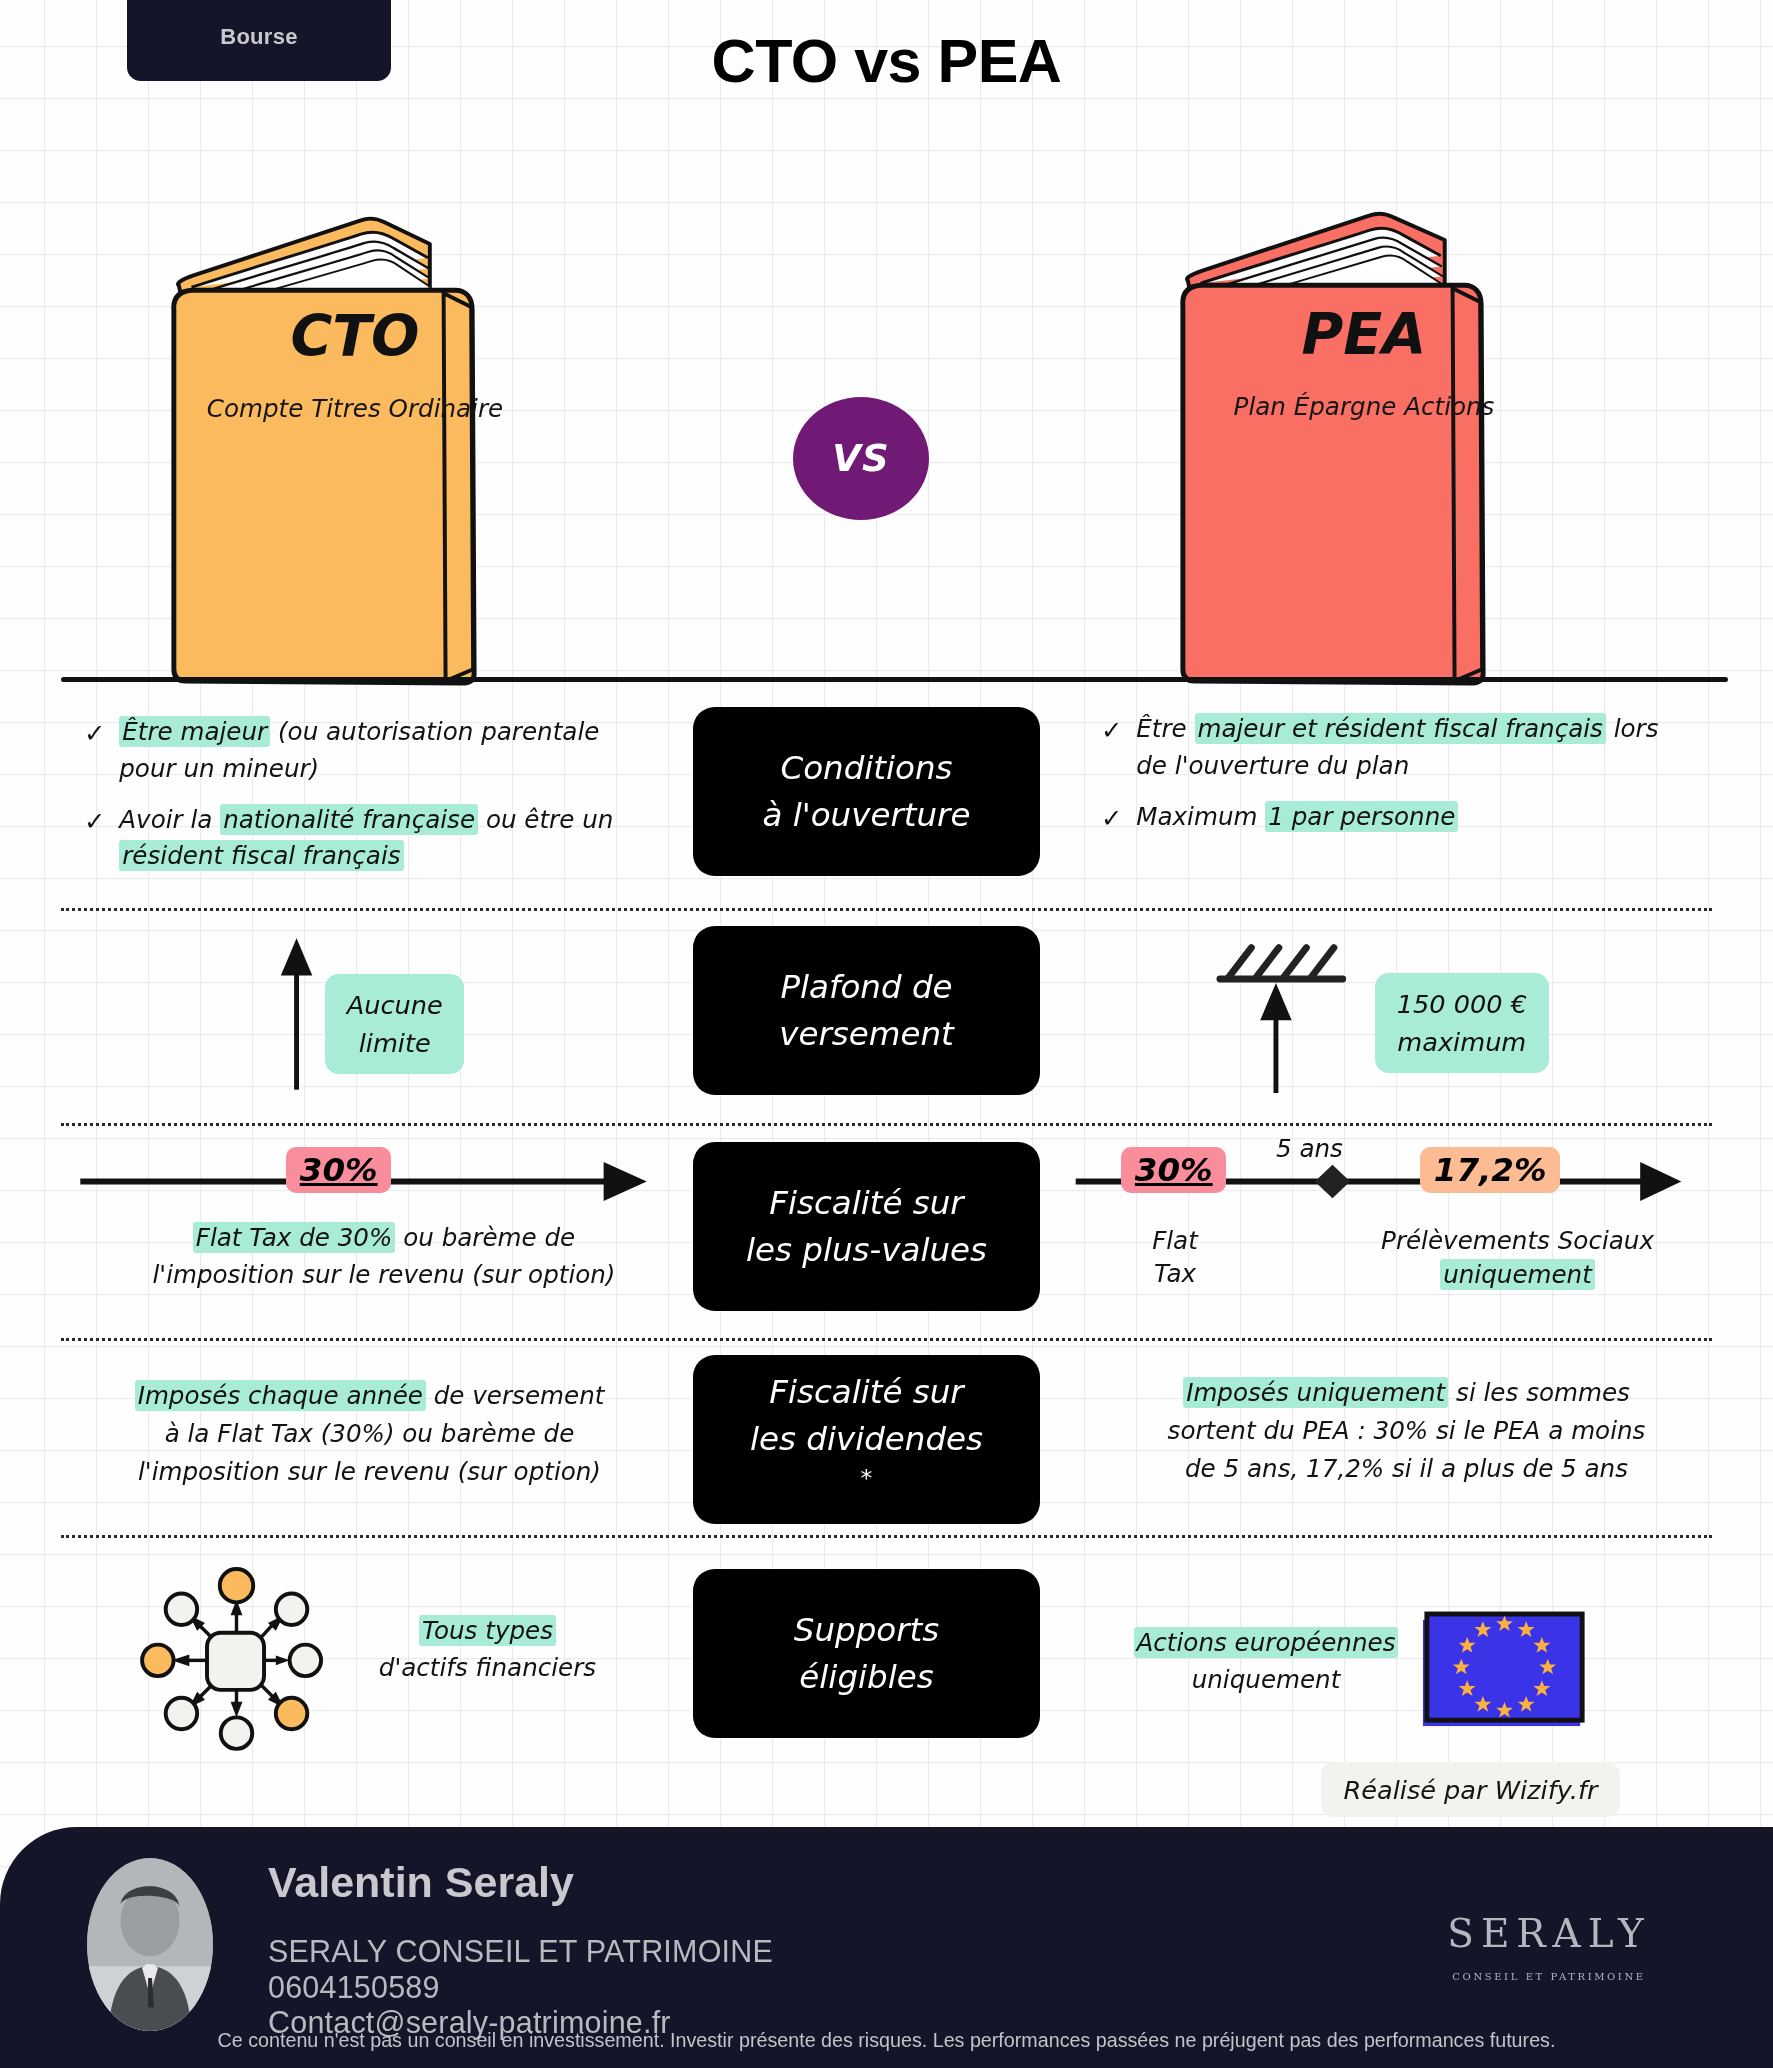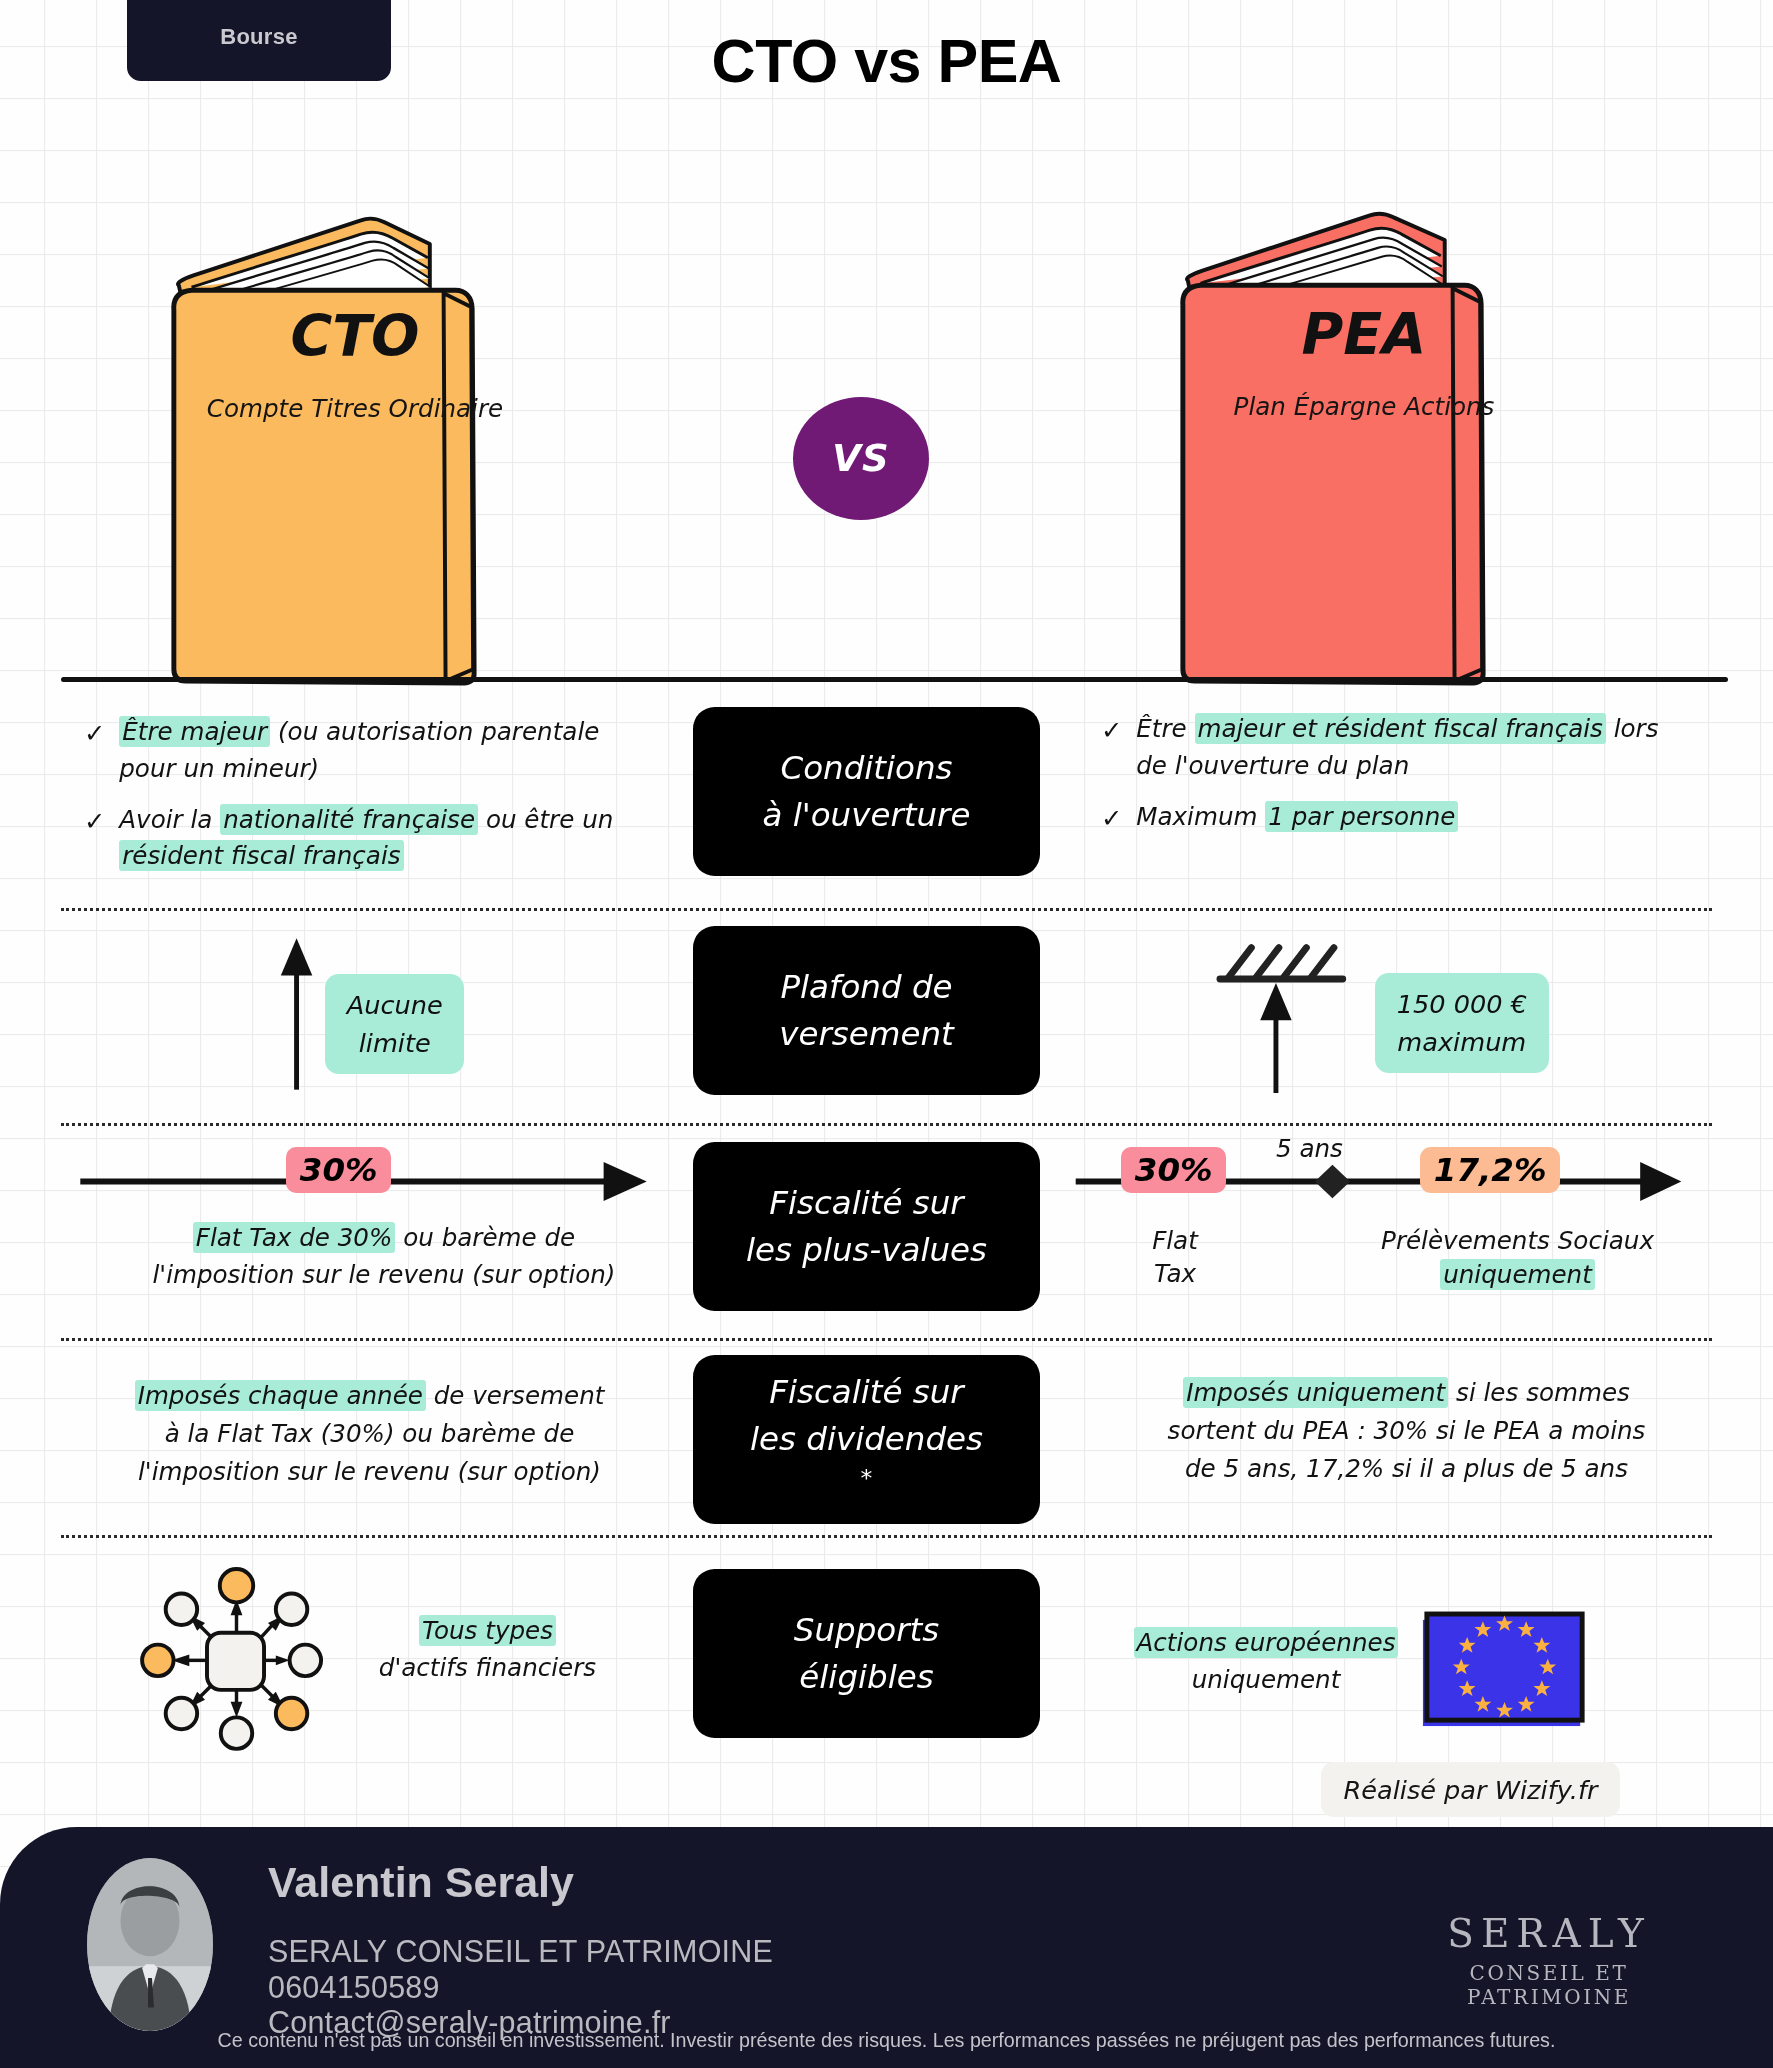--- a/index.html
+++ b/index.html
@@ -79,21 +79,21 @@
   }
   .center-box span{
     color:#fff; font-style:italic; font-size:32.5px; line-height:1.42;
     display:block; white-space:nowrap;
   }
   .side{
     position:absolute; font-style:italic; font-size:24.6px;
     color:#121212; line-height:1.5;
   }
   .hl{ background:#a8ecd7; border-radius:3px; padding:1px 3px; }
-  .hl-pink{ background:#fa8d9c; border-radius:9.9px; padding:3.9px 13.8px; }
+  .hl-pink{ background:#fa8d9c; border-radius:9.9px; padding:3.9px 13.8px;text-decoration:underline; }
   .hl-orange{ background:#fcbb92; border-radius:11px; padding:3.9px 13.8px; }
   .chk{ font-style:normal; font-weight:bold; font-size:25.6px; margin-right:13.8px; }
   .bullet{ display:flex; align-items:flex-start; margin-bottom:13.8px; }
   .bullet .txt{ flex:1; }
 
   
   .chipbox{
     background:#a8ecd7; border-radius:13.8px; padding:11.8px 21.7px;
     font-style:italic; font-size:25.6px; line-height:1.5;
     text-align:center; color:#101010; display:inline-block;
@@ -124,21 +124,21 @@
   #footer-lines{
     position:absolute; left:268px; top:1934px;
     font-family:"Liberation Sans", sans-serif; font-size:30.5px;
     color:#b9b9c0; line-height:1.17; letter-spacing:0.2px;
   }
   #seraly-logo{
     position:absolute; left:1426px; top:1911px; width:246px; text-align:center;
     color:#b6b6bf; font-family:"DejaVu Serif", serif;
   }
   #seraly-logo .big{ font-size:39px; letter-spacing:6.9px; display:block; }
-  #seraly-logo .small{ font-size:20px; letter-spacing:2.6px; display:block; margin-top:5px; }
+  #seraly-logo .small{ font-size:10px; letter-spacing:2.6px; display:block; margin-top:15px; }
   #disclaimer{
     position:absolute; left:0; top:2029px; width:1773px; text-align:center;
     font-family:"Liberation Sans", sans-serif; font-size:19.7px; color:#c3c3ca;
   }
   svg{ display:block; overflow:visible; }
 </style>
 </head>
 <body>
 
 <div id="grid"></div>

